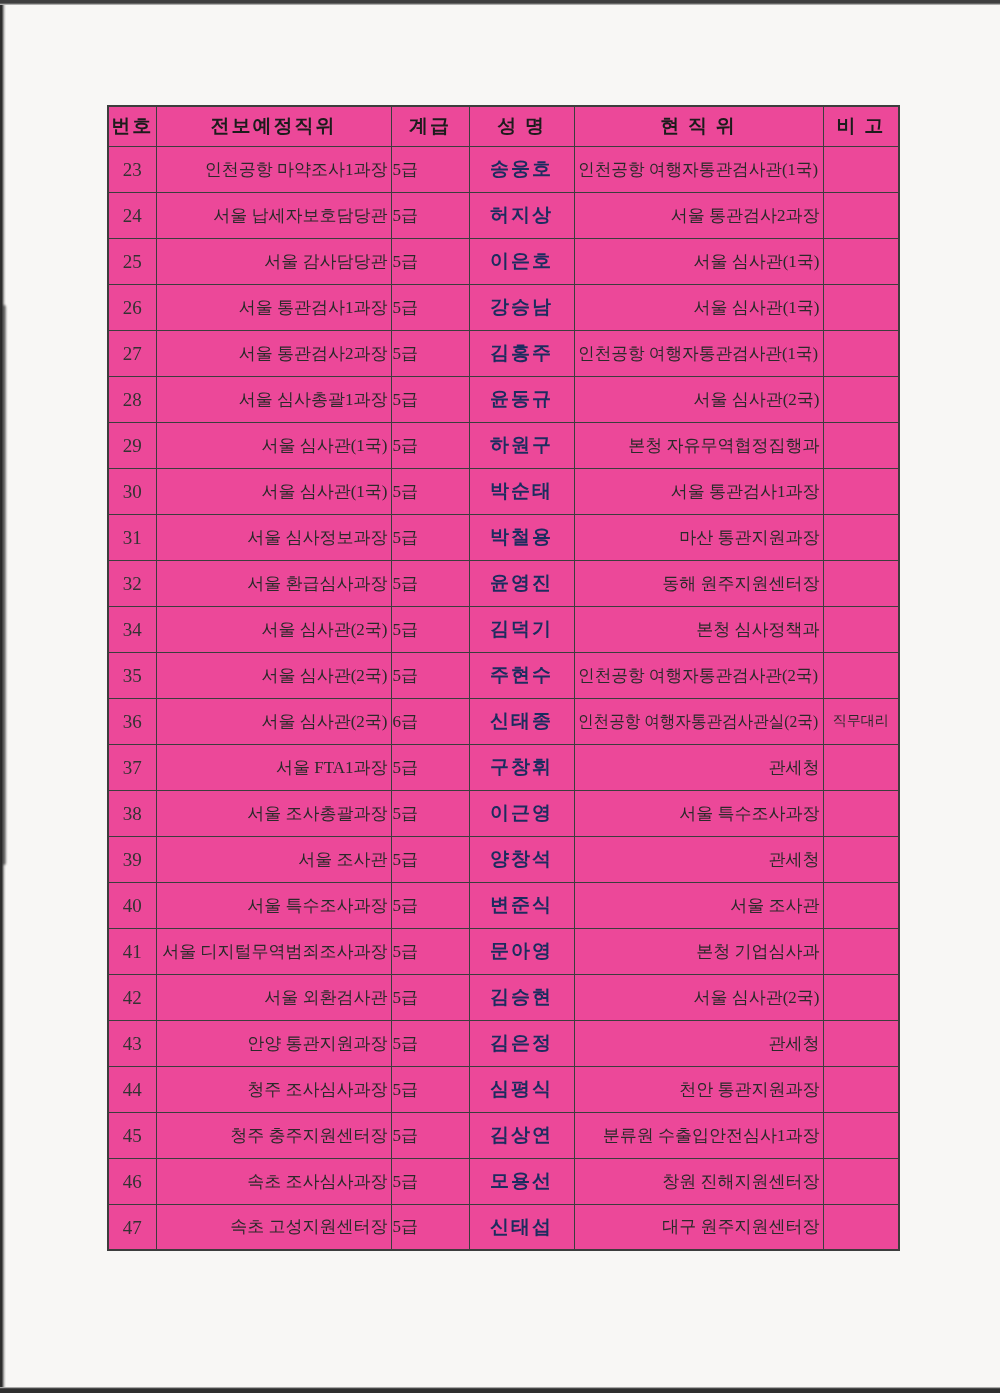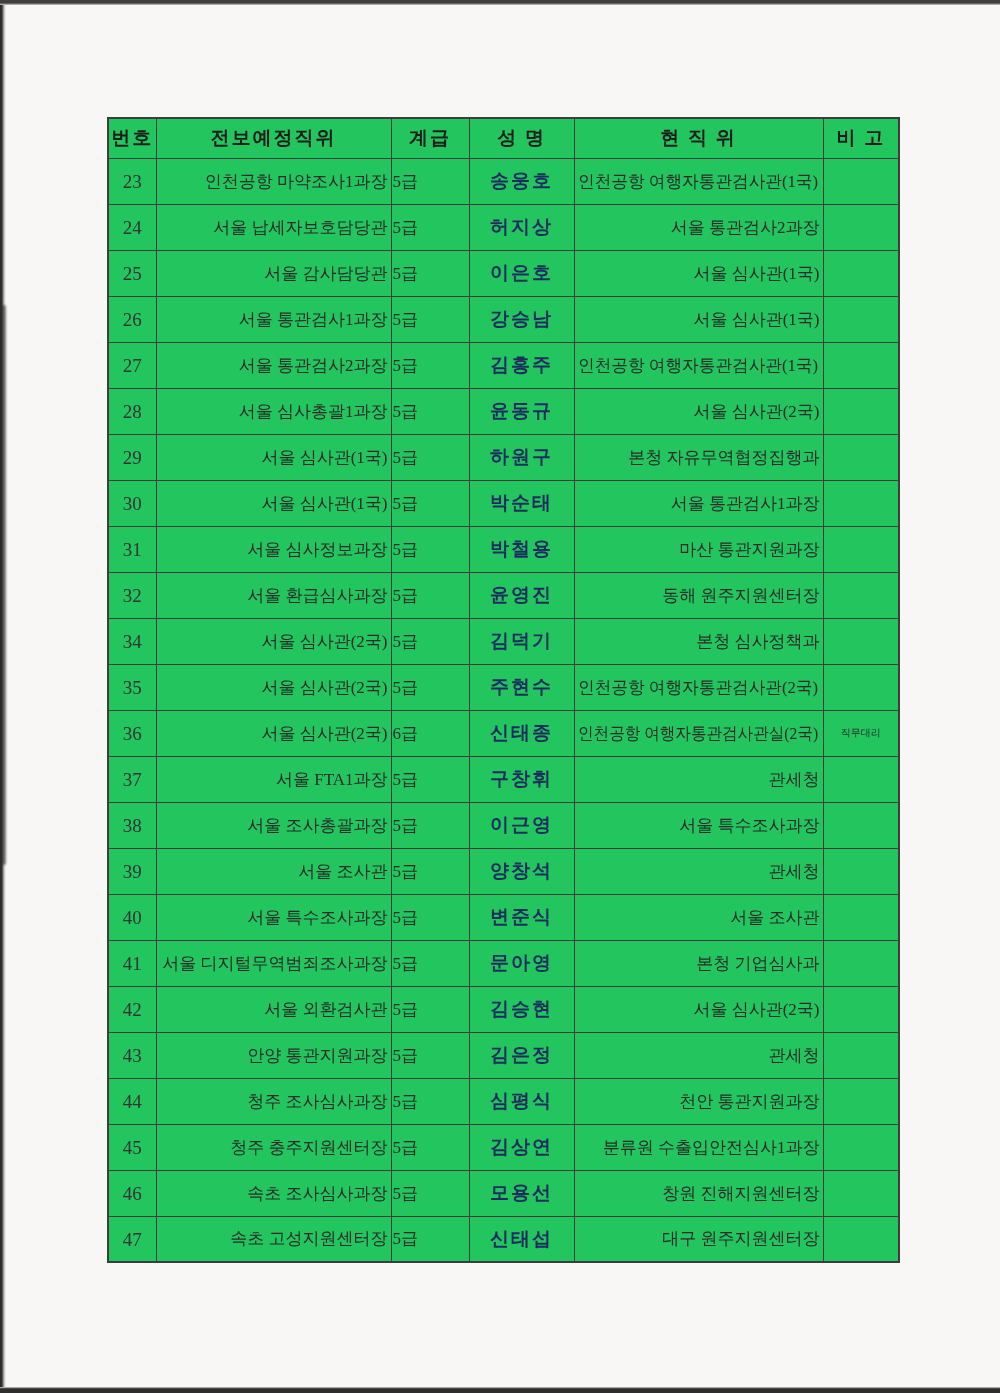--- a/index.html
+++ b/index.html
@@ -43,22 +43,21 @@
     filter: blur(1px);
   }
 
   table.doc-table {
     position: absolute;
     left: 107px;
     top: 105px;
     width: 791px;
     border-collapse: collapse;
     table-layout: fixed;
-    background: #22c55e;
-    margin-top: 12px;
+    background: #ec4899;
   }
   .doc-table th, .doc-table td {
     border: 1px solid #3d3d3d;
     overflow: hidden;
     box-sizing: border-box;
   }
   .doc-table { border: 2px solid #3d3d3d; }
 
   col.c-no   { width: 48px; }
   col.c-pos  { width: 235px; }
@@ -97,21 +96,21 @@
   }
   td.cell-name {
     text-align: center;
     font-size: 19px;
     font-weight: bold;
     color: #1c2c5f;
     letter-spacing: 2px;
   }
   td.cell-note {
     text-align: center;
-    font-size: 10px;
+    font-size: 14px;
     padding: 0 1px;
     color: #2a2a2a;
   }
   .fit {
     display: inline-block;
     white-space: nowrap;
     transform-origin: left center;
     vertical-align: middle;
   }
   td.cell-name .fit { transform-origin: center center; }

